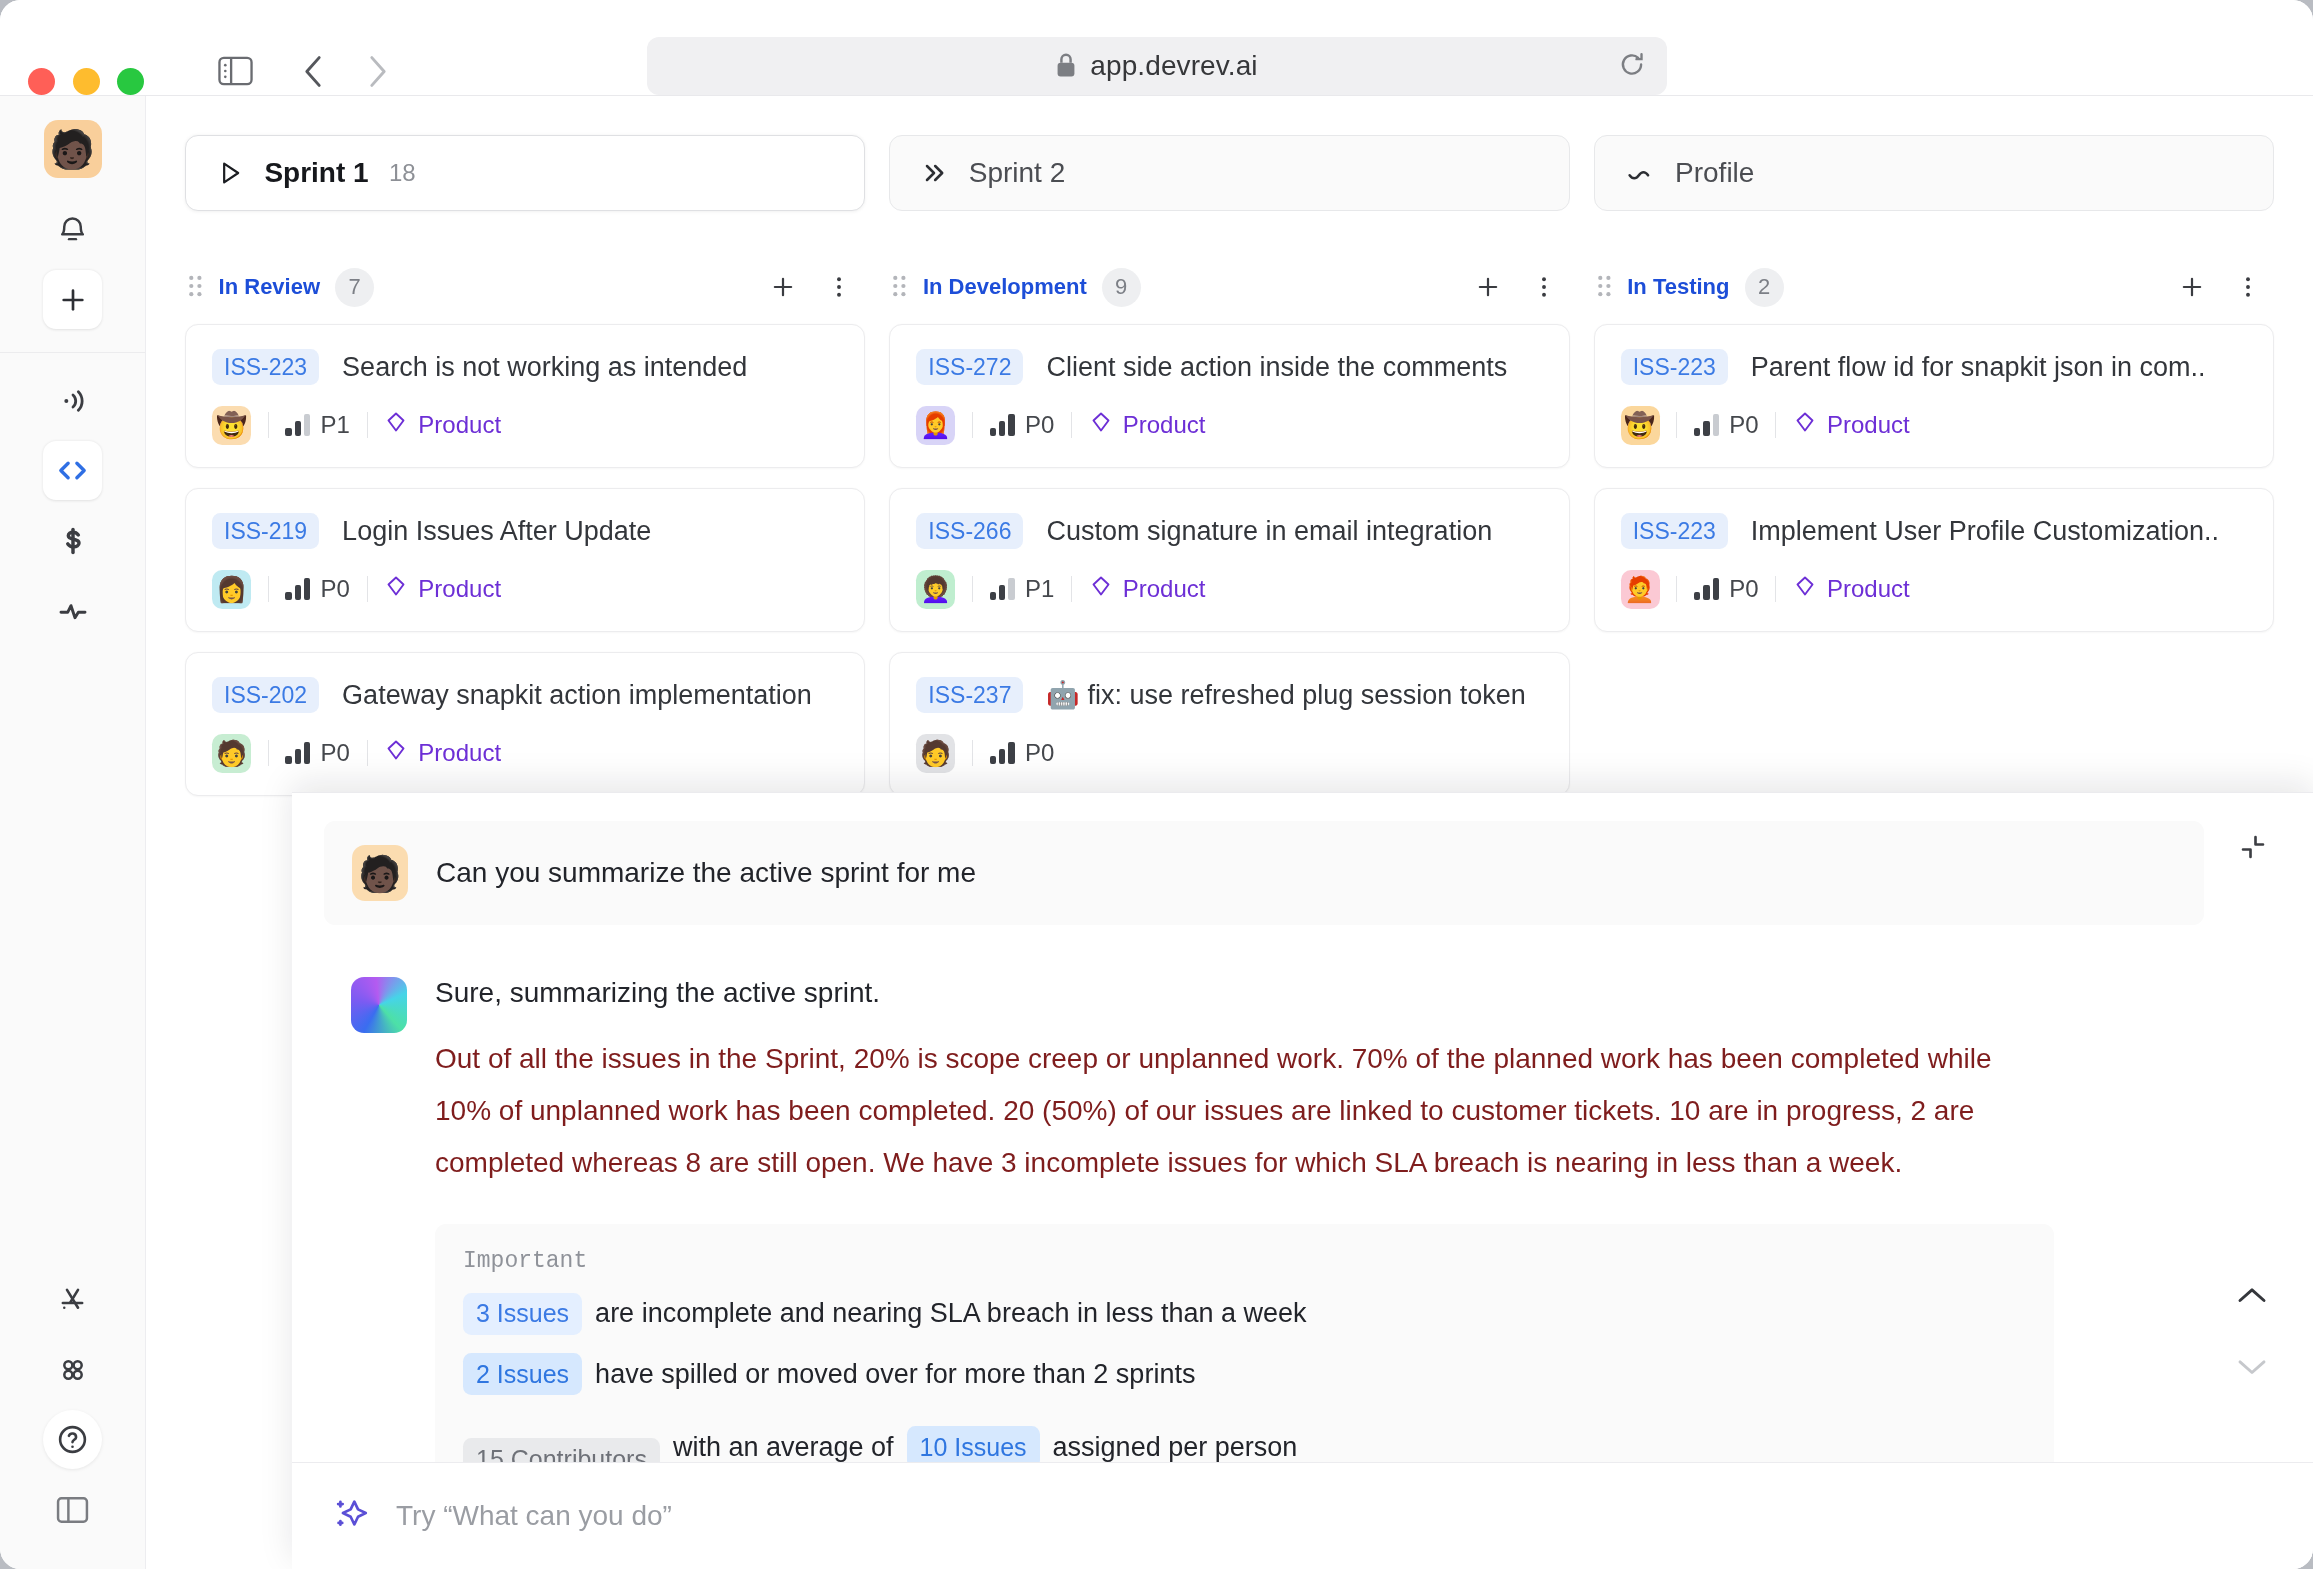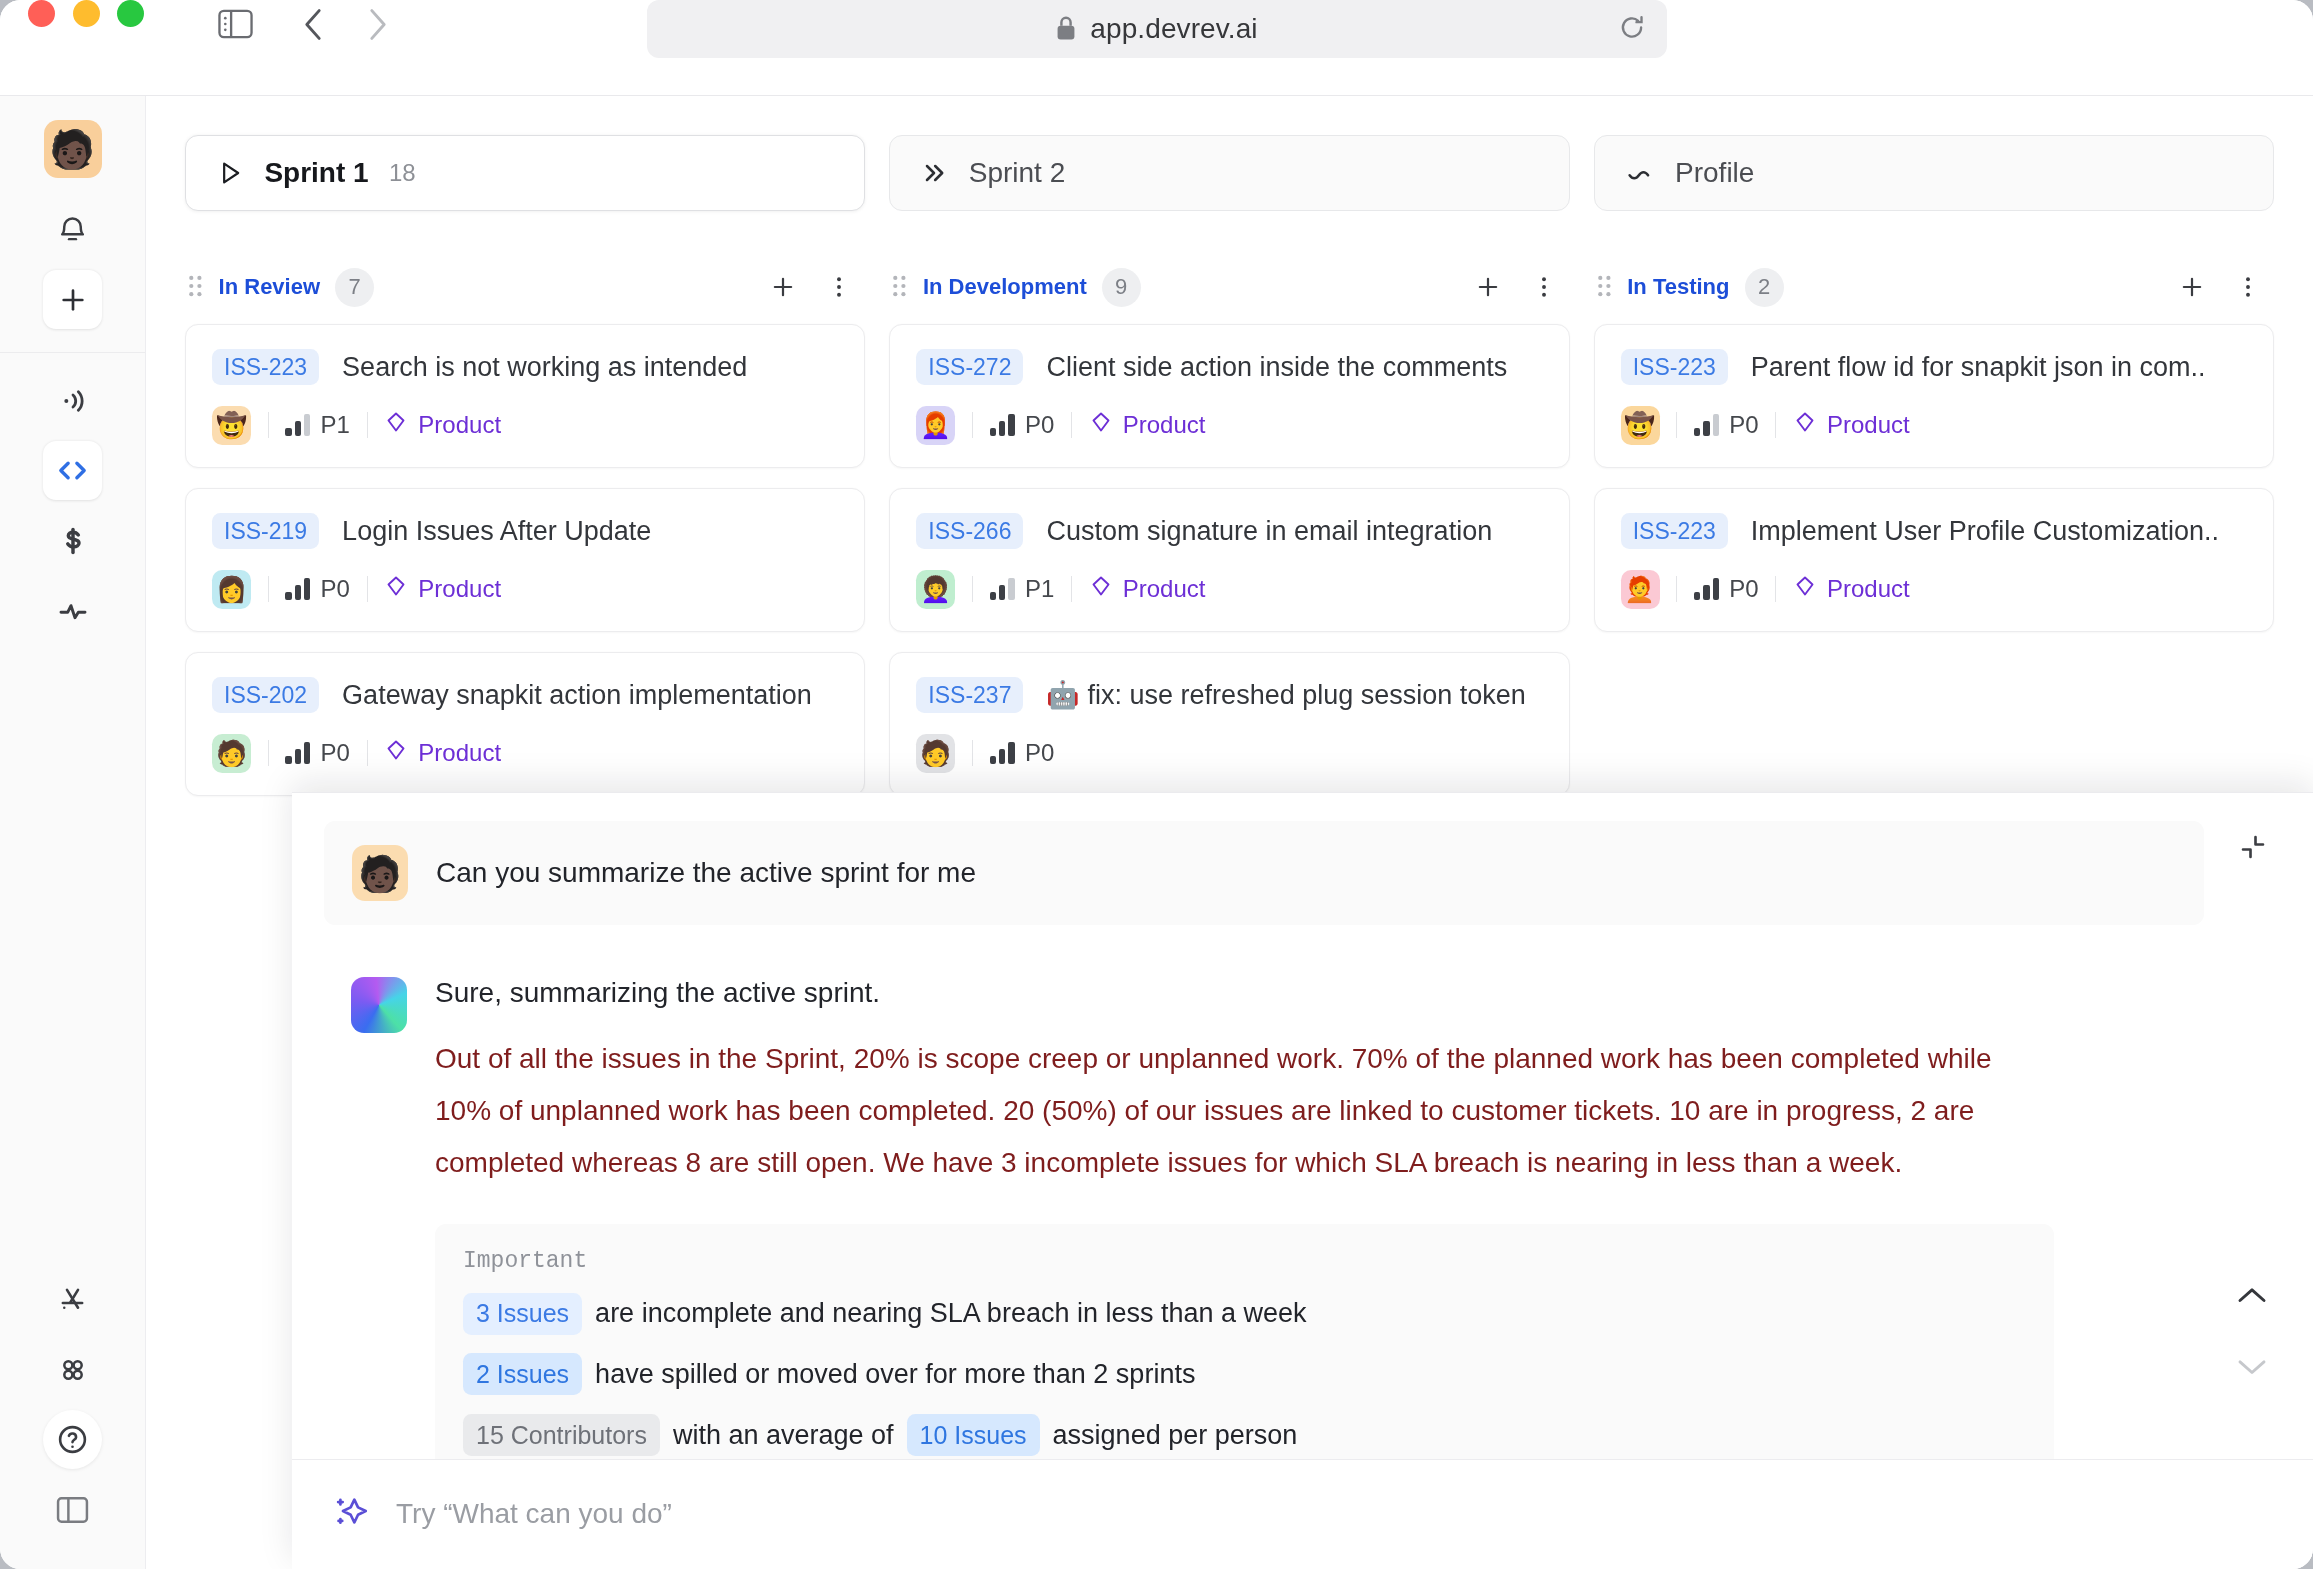--- a/index.html
+++ b/index.html
@@ -13,21 +13,21 @@
     position: absolute; inset: 0;
     background: #ffffff;
     border-radius: 20.4px;
     overflow: hidden;
   }
 
   
   .chrome {
     height: 96px;
     background: #ffffff;
-    display: flex; align-items: flex-start;
+    display: flex; align-items: flex-end;
     position: relative;
     border-bottom: 0.9px solid #e9e9ec;
   }
   .lights { display: flex; gap: 17.6px; margin-left: 28px; }
   .light { width: 27px; height: 27px; border-radius: 50%; }
   .l-red { background: #ff5f57; }
   .l-yellow { background: #febc2e; }
   .l-green { background: #28c840; }
 
   .chrome-btn {
@@ -205,21 +205,21 @@
   .important-box {
     margin-top: 35px; max-width: 1619px;
     background: #fafafa; border-radius: 11px;
     padding: 24px 28px 30px 28px;
   }
   .imp-label { font-size: 23px; color: #8f9299; margin-bottom: 18.6px; font-family: Liberation Mono, monospace; }
   .imp-row { display: flex; align-items: center; gap: 13px; margin-top: 18.6px; font-size: 27px; color: #22242a; }
   .chip { font-size: 25px; padding: 6.5px 13px; border-radius: 8.3px; white-space: nowrap; }
   .chip-blue-soft { background: #e4efff; color: #3b7ae4; }
   .chip-blue { background: #d6e8fe; color: #2f76e0; }
-  .chip-gray { background: #e9eaec; color: #6e7178; }
+  .chip-gray { background: #e9eaec; color: #6e7178; margin-top: 24px; }
 
   .composer {
     height: 115px; border-top: 0.9px solid #ececef;
     display: flex; align-items: center; gap: 26px;
     padding: 0 41px;
   }
   .composer-input { font-size: 28px; color: #9a9da3; }
 </style>
 </head>
 <body>

